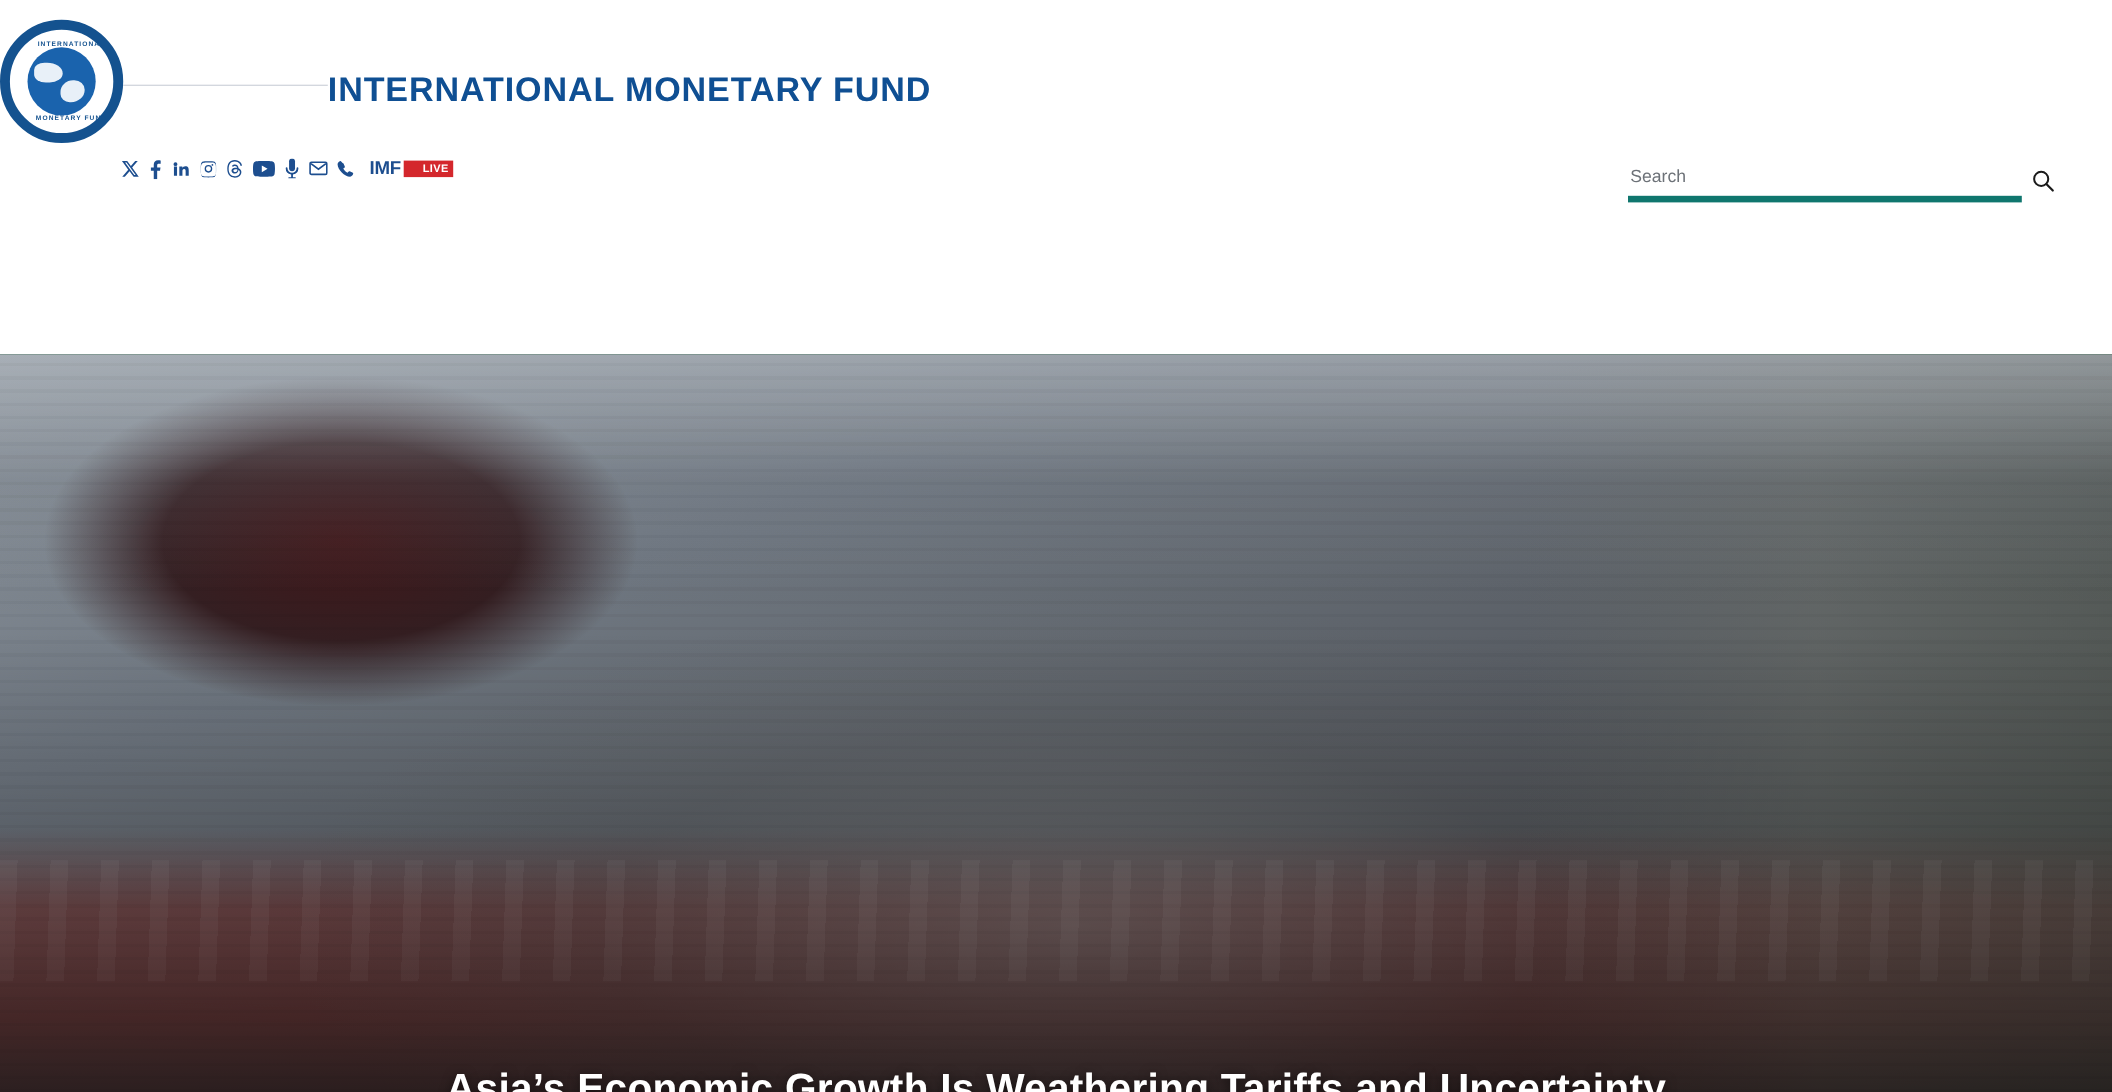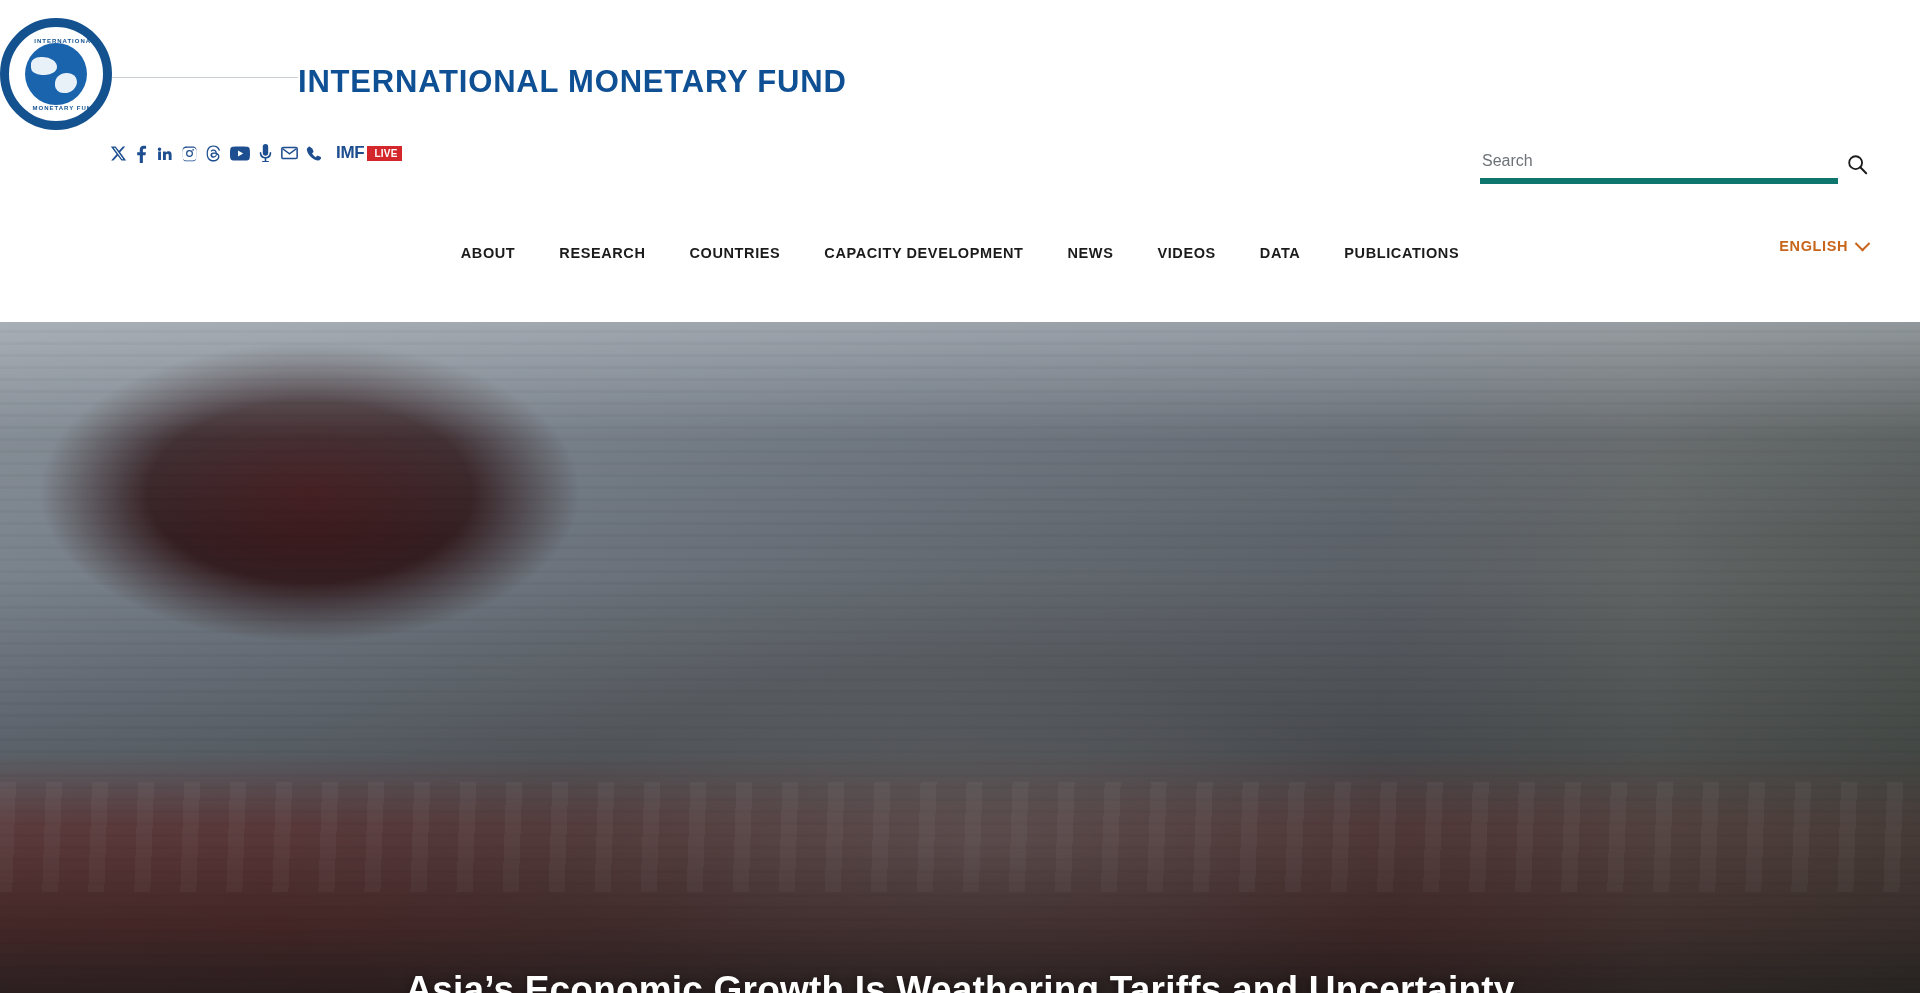--- a/index.html
+++ b/index.html
@@ -116,21 +116,21 @@
     font-size: 17px;
     font-weight: bold;
     color: #1d4e8f;
     letter-spacing: -0.3px;
   }
   .imf-live .live-badge {
     background: #d4272c;
     color: #fff;
     font-size: 10px;
     font-weight: bold;
-    padding: 2px 4px 2px 7px;
+    padding: 2px 4px 2px 17px;
     letter-spacing: 0.3px;
   }
 
   
   .search-wrap {
     position: absolute;
     right: 52px;
     top: 148px;
     width: 388px;
     display: flex;
@@ -335,35 +335,19 @@
   <div class="search-wrap">
     <input class="search-input" type="text" value="" placeholder="Search" style="">
     <button class="search-btn" aria-label="Search">
       <svg width="22" height="22" viewBox="0 0 24 24">
           <circle cx="10.5" cy="10.5" r="7" fill="none" stroke="#1b1b1b" stroke-width="2"></circle>
           <line x1="15.6" y1="15.6" x2="22" y2="22" stroke="#1b1b1b" stroke-width="2.2" stroke-linecap="round"></line>
         </svg>
     </button>
   </div>
 
-  <div class="nav-bar">
-    <div class="nav-list">
-      <div class="nav-item">ABOUT</div>
-      <div class="nav-item">RESEARCH</div>
-      <div class="nav-item">COUNTRIES</div>
-      <div class="nav-item">CAPACITY DEVELOPMENT</div>
-      <div class="nav-item">NEWS</div>
-      <div class="nav-item">VIDEOS</div>
-      <div class="nav-item">DATA</div>
-      <div class="nav-item">PUBLICATIONS</div>
-    </div>
-    <div class="lang-select">
-      <span>ENGLISH</span>
-      <span class="chev"></span>
-    </div>
-  </div>
 </div>
 
 <div class="hero">
   <div class="hero-photo"></div>
   <div class="hero-vignette"></div>
   <div class="hero-caption">Asia’s Economic Growth Is Weathering Tariffs and Uncertainty</div>
 </div>
 
 </body></html>

